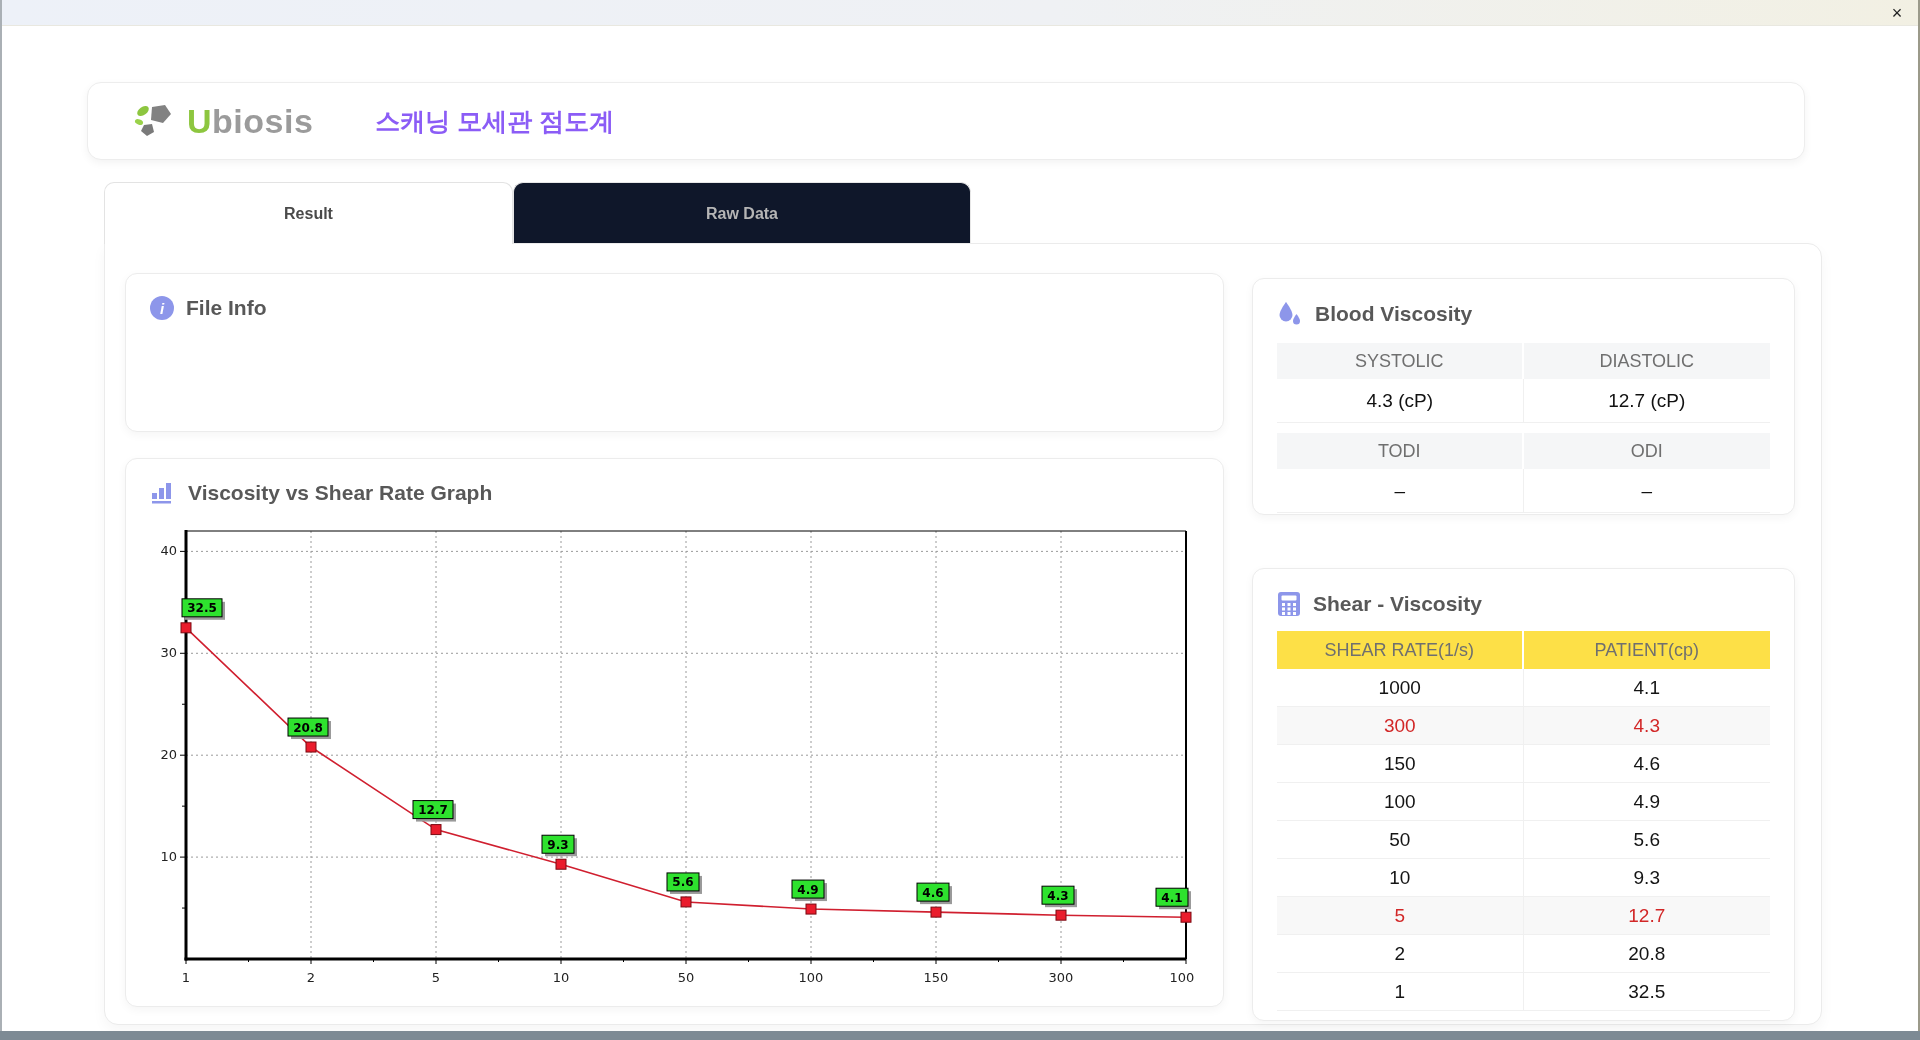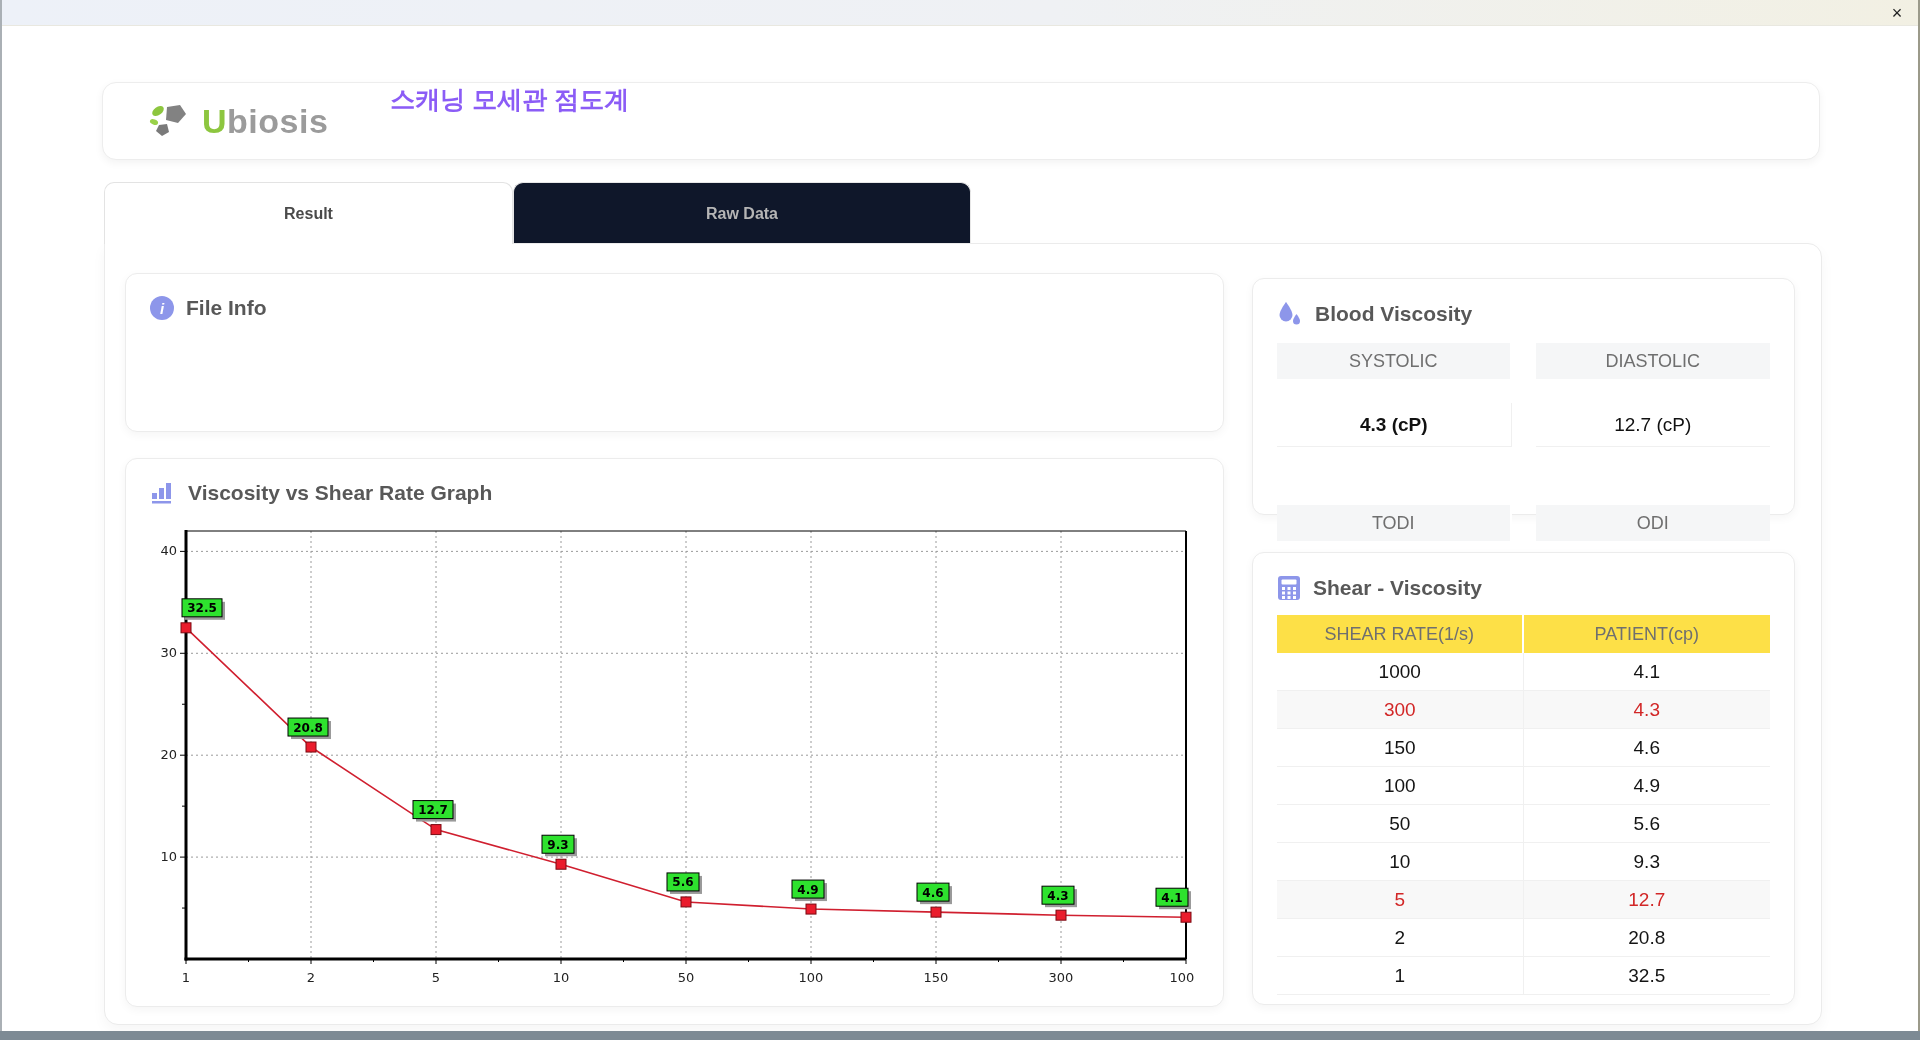--- a/index.html
+++ b/index.html
@@ -11,23 +11,23 @@
   .titlebar{position:absolute;left:0;top:0;width:100%;height:26px;
     background:linear-gradient(90deg,#edf1f8 0%,#eff1f4 55%,#f2f0e3 100%);
     border-bottom:1px solid #e9e8e0;box-sizing:border-box;z-index:10;}
   .close-btn{position:absolute;right:10px;top:1px;width:26px;height:24px;border:none;background:transparent;
     font-size:18px;line-height:22px;color:#222;cursor:pointer;padding:0;}
   .edge-left{position:absolute;left:0;top:0;bottom:0;width:2px;background:#aab0b5;z-index:11;}
   .edge-right{position:absolute;right:0;top:0;bottom:0;width:2px;background:#9b9a8a;z-index:11;}
   .bottombar{position:absolute;left:0;bottom:0;width:100%;height:9px;background:#7d8a94;z-index:11;}
 
   
-  .header-card{position:absolute;left:102px;top:82px;width:1718px;height:78px;background:#fff;
+  .header-card{position:absolute;left:87px;top:82px;width:1718px;height:78px;background:#fff;
     border:1px solid #ededed;border-radius:14px;box-shadow:0 3px 8px rgba(0,0,0,.05);
-    display:flex;box-sizing:border-box;}
+    display:flex;align-items:center;box-sizing:border-box;}
   .logo{display:flex;align-items:center;gap:7px;margin-left:46px;}
   .brand{font-size:34px;font-weight:700;letter-spacing:.5px;line-height:1;}
   .brand .u{color:#8dc63f;}
   .brand .rest{color:#9b9b9b;font-weight:600;}
   .app-title{margin-left:62px;font-size:25px;font-weight:700;color:#8b5cf6;}
 
   
   .tab{position:absolute;top:182px;height:62px;display:flex;align-items:center;justify-content:center;
     font-size:16px;font-weight:700;border-radius:10px 10px 0 0;box-sizing:border-box;cursor:pointer;}
   .tab-active{left:104px;width:409px;background:#fff;border:1px solid #e3e3e3;border-bottom:none;color:#4a4a4a;z-index:3;}
@@ -35,36 +35,36 @@
 
   
   .content-card{position:absolute;left:104px;top:243px;width:1716px;height:780px;background:#fff;
     border:1px solid #ebebeb;border-radius:0 14px 14px 14px;box-shadow:0 6px 14px rgba(0,0,0,.04);z-index:2;}
 
   .panel{position:absolute;background:#fff;border:1px solid #ececec;border-radius:12px;
     box-shadow:0 3px 10px rgba(0,0,0,.045);box-sizing:border-box;padding:22px 24px;}
   #panel-fileinfo{left:20px;top:29px;width:1099px;height:159px;}
   #panel-graph{left:20px;top:214px;width:1099px;height:549px;}
   #panel-bv{left:1147px;top:34px;width:543px;height:237px;}
-  #panel-shear{left:1147px;top:308px;width:543px;height:453px;}
+  #panel-shear{left:1147px;top:324px;width:543px;height:453px;}
   .panel-title{display:flex;align-items:center;gap:12px;font-size:21px;font-weight:700;color:#585858;}
   .icon-info{width:24px;height:24px;border-radius:50%;background:#8d96ea;color:#fff;
     display:flex;align-items:center;justify-content:center;font-size:15px;font-weight:700;font-style:italic;}
 
   
   .fi-grid{display:grid;grid-template-columns:repeat(4,1fr);column-gap:26px;margin-top:16px;}
   .fi-hd{height:38px;background:#f5f6f7;color:#6f6f6f;font-size:18px;display:flex;align-items:center;justify-content:center;}
   .fi-val{height:42px;display:flex;align-items:center;justify-content:center;font-size:19px;color:#1c1c1c;border-bottom:1px solid #f1f1f1;}
 
   
-  .bv-grid{display:grid;grid-template-columns:1fr 1fr;margin-top:16px;gap:24px;}
+  .bv-grid{display:grid;grid-template-columns:1fr 1fr;margin-top:16px;}
   .bv-hd{height:36px;background:#f5f6f7;color:#6f6f6f;font-size:18px;display:flex;align-items:center;justify-content:center;}
   .bv-hd.c0{border-right:2px solid #fff;box-sizing:border-box;}
   .bv-val{height:44px;display:flex;align-items:center;justify-content:center;font-size:19px;color:#111;border-bottom:1px solid #f0f0f0;box-sizing:border-box;}
-  .bv-val.c0{border-right:1px solid #f0f0f0;font-weight:bold;}
+  .bv-val.c0{border-right:1px solid #f0f0f0;}
   .bv-spacer{grid-column:1/3;height:10px;}
 
   
   .sv-table{margin-top:14px;}
   .sv-row{display:grid;grid-template-columns:1fr 1fr;}
   .sv-hd{height:38px;background:#fde047;color:#6f6f6f;font-size:18px;display:flex;align-items:center;justify-content:center;}
   .sv-hd.c0{border-right:2px solid #fff;box-sizing:border-box;}
   .sv-cell{height:38px;display:flex;align-items:center;justify-content:center;font-size:19px;color:#141414;border-bottom:1px solid #f0f0f0;box-sizing:border-box;}
   .sv-cell.c0{border-right:1px solid #f0f0f0;}
   .sv-row.hl .sv-cell{color:#d22727;background:#f8f8f8;}

